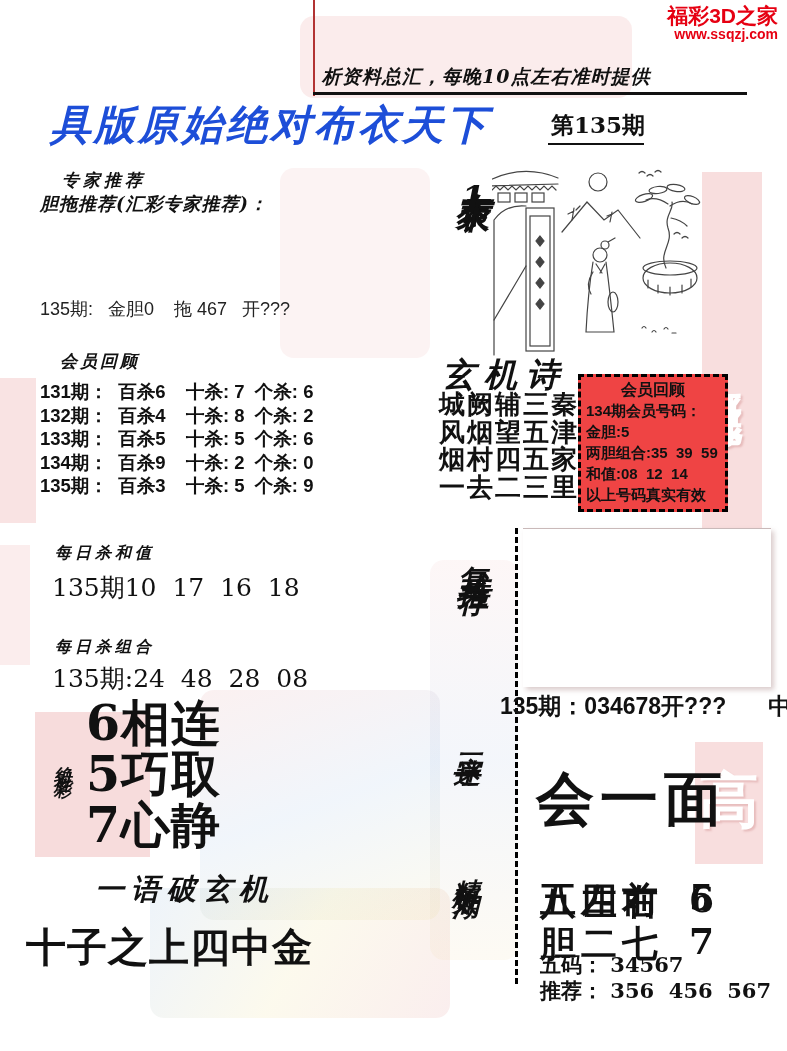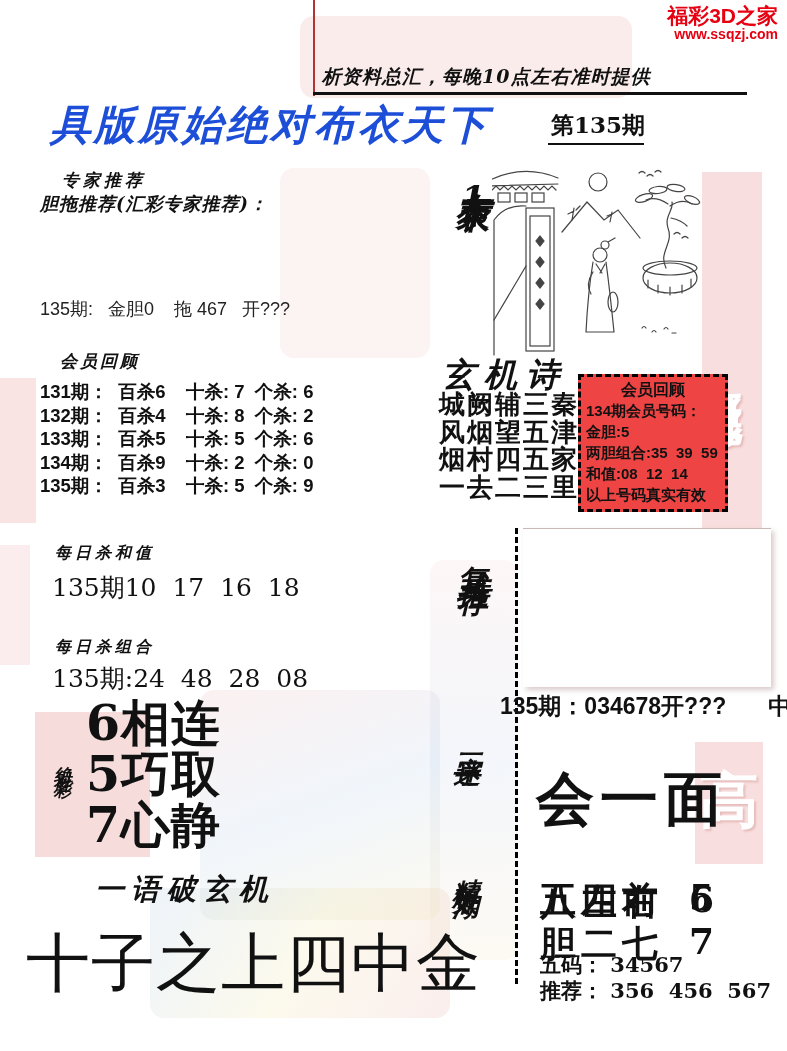--- a/index.html
+++ b/index.html
@@ -44,21 +44,21 @@
   .expert-line{left:40px;top:297px;font-size:18px;color:#222;}
   .h-dingwei{left:60px;top:350px;font-size:17px;letter-spacing:3px;}
   .dw-rows{left:40px;top:380px;font-size:18.5px;font-weight:600;line-height:23.5px;}
   .h-shahe{left:55px;top:543px;font-size:16px;letter-spacing:4px;}
   .v-shahe{left:52px;top:571px;font-size:25px;}
   .h-shazu{left:55px;top:637px;font-size:16px;letter-spacing:4px;}
   .v-shazu{left:52px;top:662px;font-size:25px;}
   .shengcai-label{left:52px;top:752px;font-size:17px;letter-spacing:5px;}
   .big3{left:86px;top:698px;font-size:49px;font-weight:900;line-height:51px;letter-spacing:1px;}
   .poxuanji{left:95px;top:870px;font-size:29px;letter-spacing:7px;}
-  .slogan{left:26px;top:920px;font-size:64px;font-weight:400;letter-spacing:1px;}
+  .slogan{left:26px;top:920px;font-size:40px;font-weight:700;letter-spacing:1px;}
   
   .vert-title{left:450px;top:166px;font-size:34px;letter-spacing:3px;}
   .poem-head{left:442px;top:353px;font-size:33px;letter-spacing:9px;}
   .poem{left:439px;top:391px;font-size:26px;font-weight:700;line-height:27.5px;letter-spacing:2px;}
   .scene{left:492px;top:160px;width:210px;height:200px;}
   .member-box{
     left:578px;top:374px;width:134px;height:128px;
     border:3px dashed #000;background:#ef4444;padding:2px 5px;
     font-size:15px;font-weight:700;line-height:21px;z-index:3;
   }

